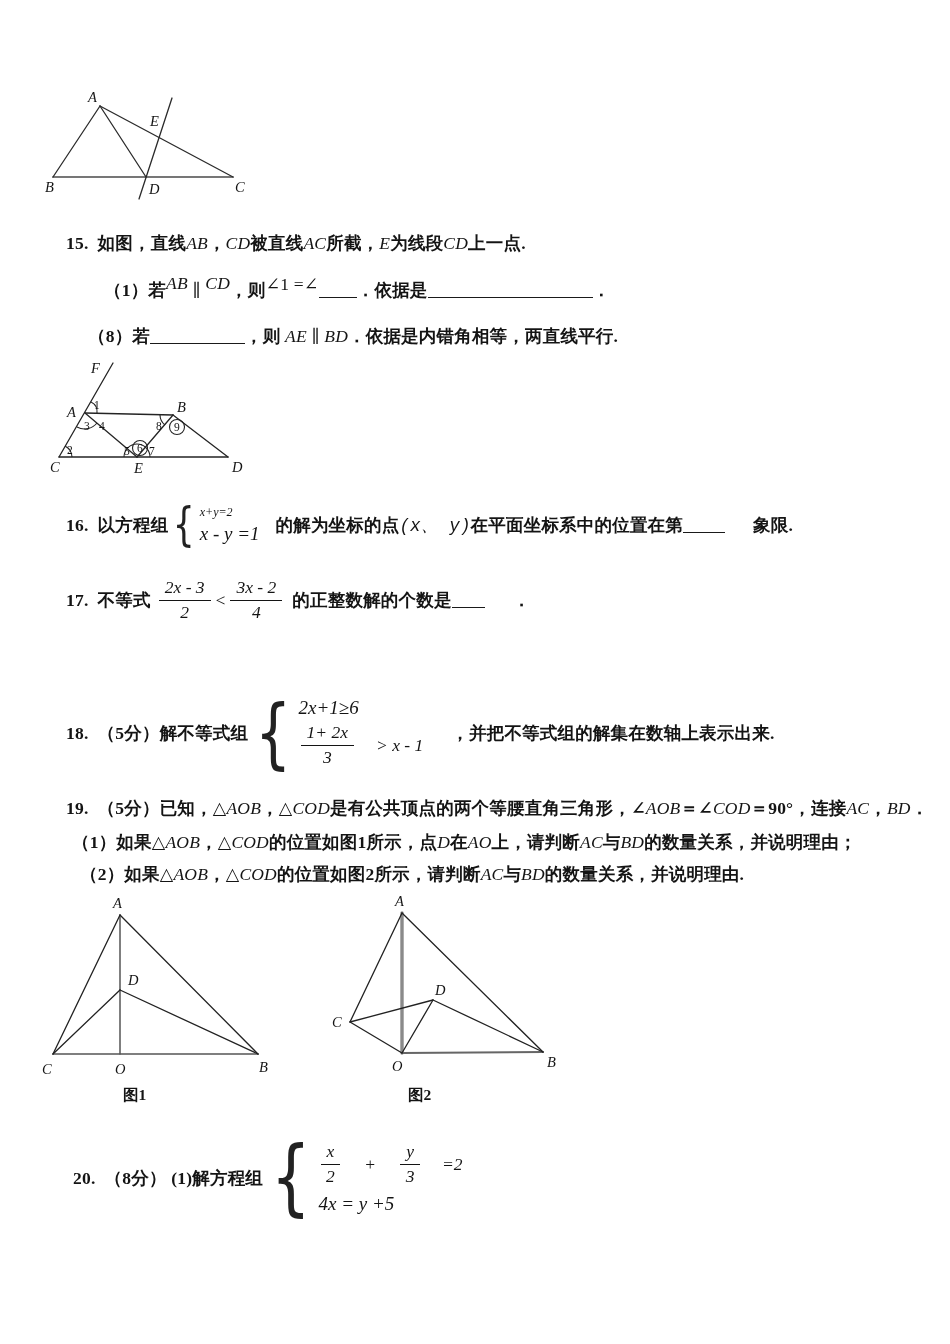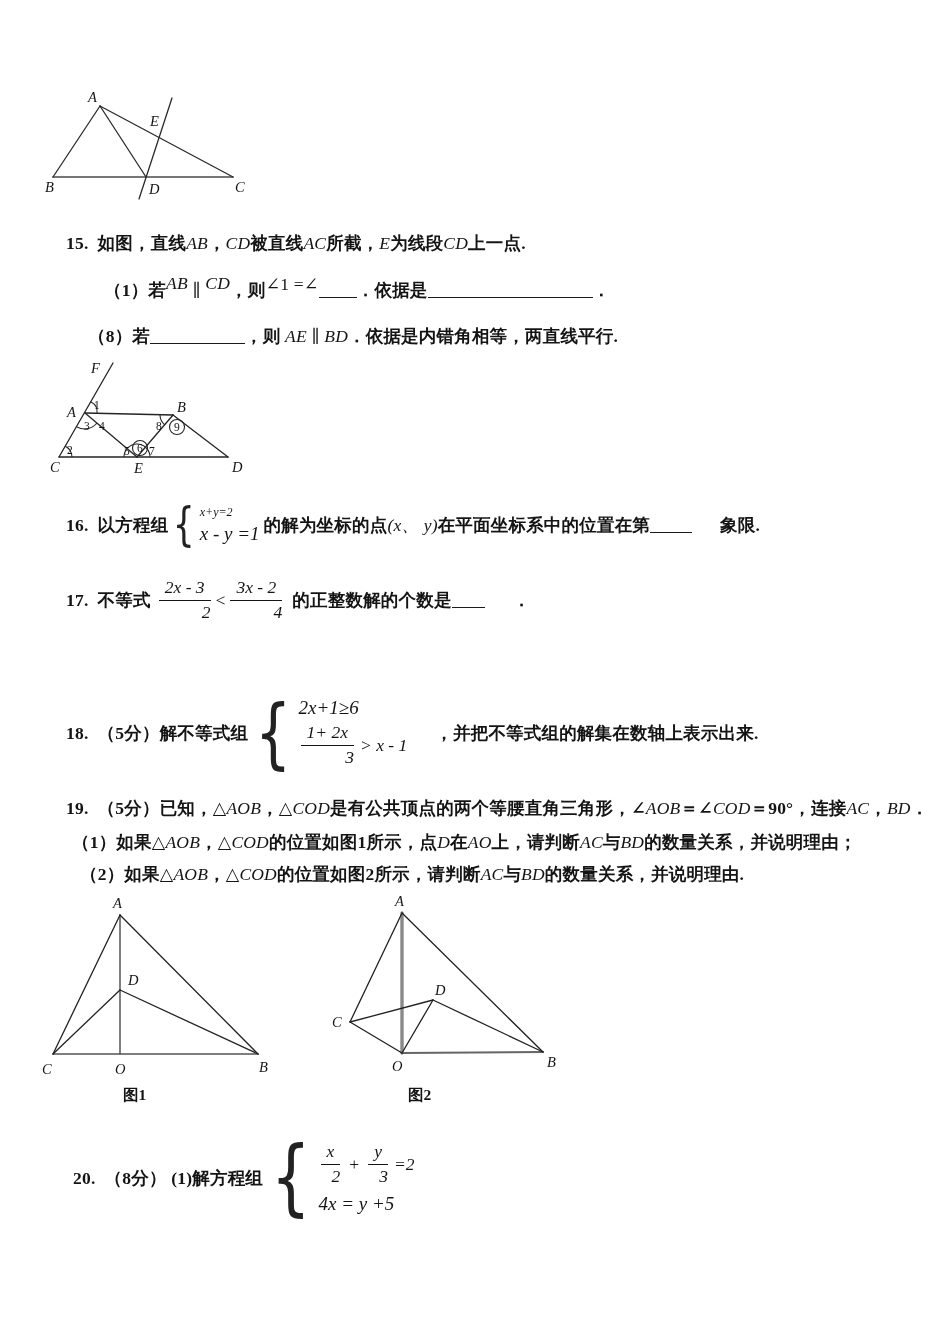--- a/index.html
+++ b/index.html
@@ -13,24 +13,24 @@
   .run-sup{font-style:italic;font-weight:400;position:relative;top:-7px;}
   .run-supang{font-weight:400;position:relative;top:-6px;}
   .blank{display:inline-block;border-bottom:1.5px solid #1a1a1a;height:15px;vertical-align:-2px;}
   .mathline{display:flex;align-items:center;white-space:nowrap;font-size:17.5px;}
   .mathline>span{flex:0 0 auto;}
   .brace{font-family:"DejaVu Sans",sans-serif;font-weight:400;line-height:.95;color:#222;
          transform:scaleX(.75);transform-origin:center;margin:0 1px;}
   .syscol{display:inline-flex;flex-direction:column;align-items:flex-start;gap:3px;}
   .eq{font-style:italic;font-size:19px;}
   .eq.small{font-size:12px;}
-  .frac{display:inline-flex;flex-direction:column;align-items:flex-end;font-style:italic;line-height:1.25;margin:0 2px;}
+  .frac{display:inline-flex;flex-direction:column;align-items:center;font-style:italic;line-height:1.25;margin:0 2px;}
   .frac .fnum{border-bottom:1.4px solid #141414;padding:0 6px 1px;}
   .frac .fden{padding-top:1px;}
-  .rowflex{display:inline-flex;align-items:center;gap:4px;font-style:italic;}
+  .rowflex{display:inline-flex;align-items:center;gap:20px;font-style:italic;}
   .rel{font-style:normal;padding:0 3px;}
   svg text{font-family:"Liberation Serif","DejaVu Serif",serif;}
   .vlab{font-style:italic;font-size:14.5px;fill:#141414;}
   .alab{font-style:normal;font-size:11.5px;fill:#141414;}
   .cap{font-style:normal;font-weight:600;font-size:15.5px;fill:#141414;}
 </style>
 </head>
 <body>
 
 <div class="page">
@@ -93,21 +93,21 @@
     <text class="alab" x="130" y="72">9</text>
   </svg>
 
   <div class="abs mathline" style="left:38px;top:494px;height:62px;">
     <span class="line"><span class="run-cn">16.&nbsp;&nbsp;以方程组</span></span>
     <span class="brace" style="font-size:46px;">{</span>
     <span class="syscol">
       <span class="eq small">x+y=2</span>
       <span class="eq">x - y =1</span>
     </span>
-    <span class="line" style="margin-left:4px;"><span class="run-cn">的解为坐标的点</span><span class="run-var">(x、 y)</span><span class="run-cn">在平面坐标系中的位置在第</span></span>
+    <span class="line" style="margin-left:16px;font-family:Liberation Mono, monospace;"><span class="run-cn">的解为坐标的点</span><span class="run-var">(x、 y)</span><span class="run-cn">在平面坐标系中的位置在第</span></span>
     <span class="blank" style="width:42px;"></span>
     <span class="line"><span class="run-cn">象限.</span></span>
   </div>
 
   <div class="abs mathline" style="left:38px;top:571px;height:58px;font-family:Liberation Serif, serif;">
     <span class="line"><span class="run-cn">17.&nbsp;&nbsp;不等式</span></span>
     <span class="frac" style="margin-left:8px;">
       <span class="fnum">2x - 3</span>
       <span class="fden">2</span>
     </span>

